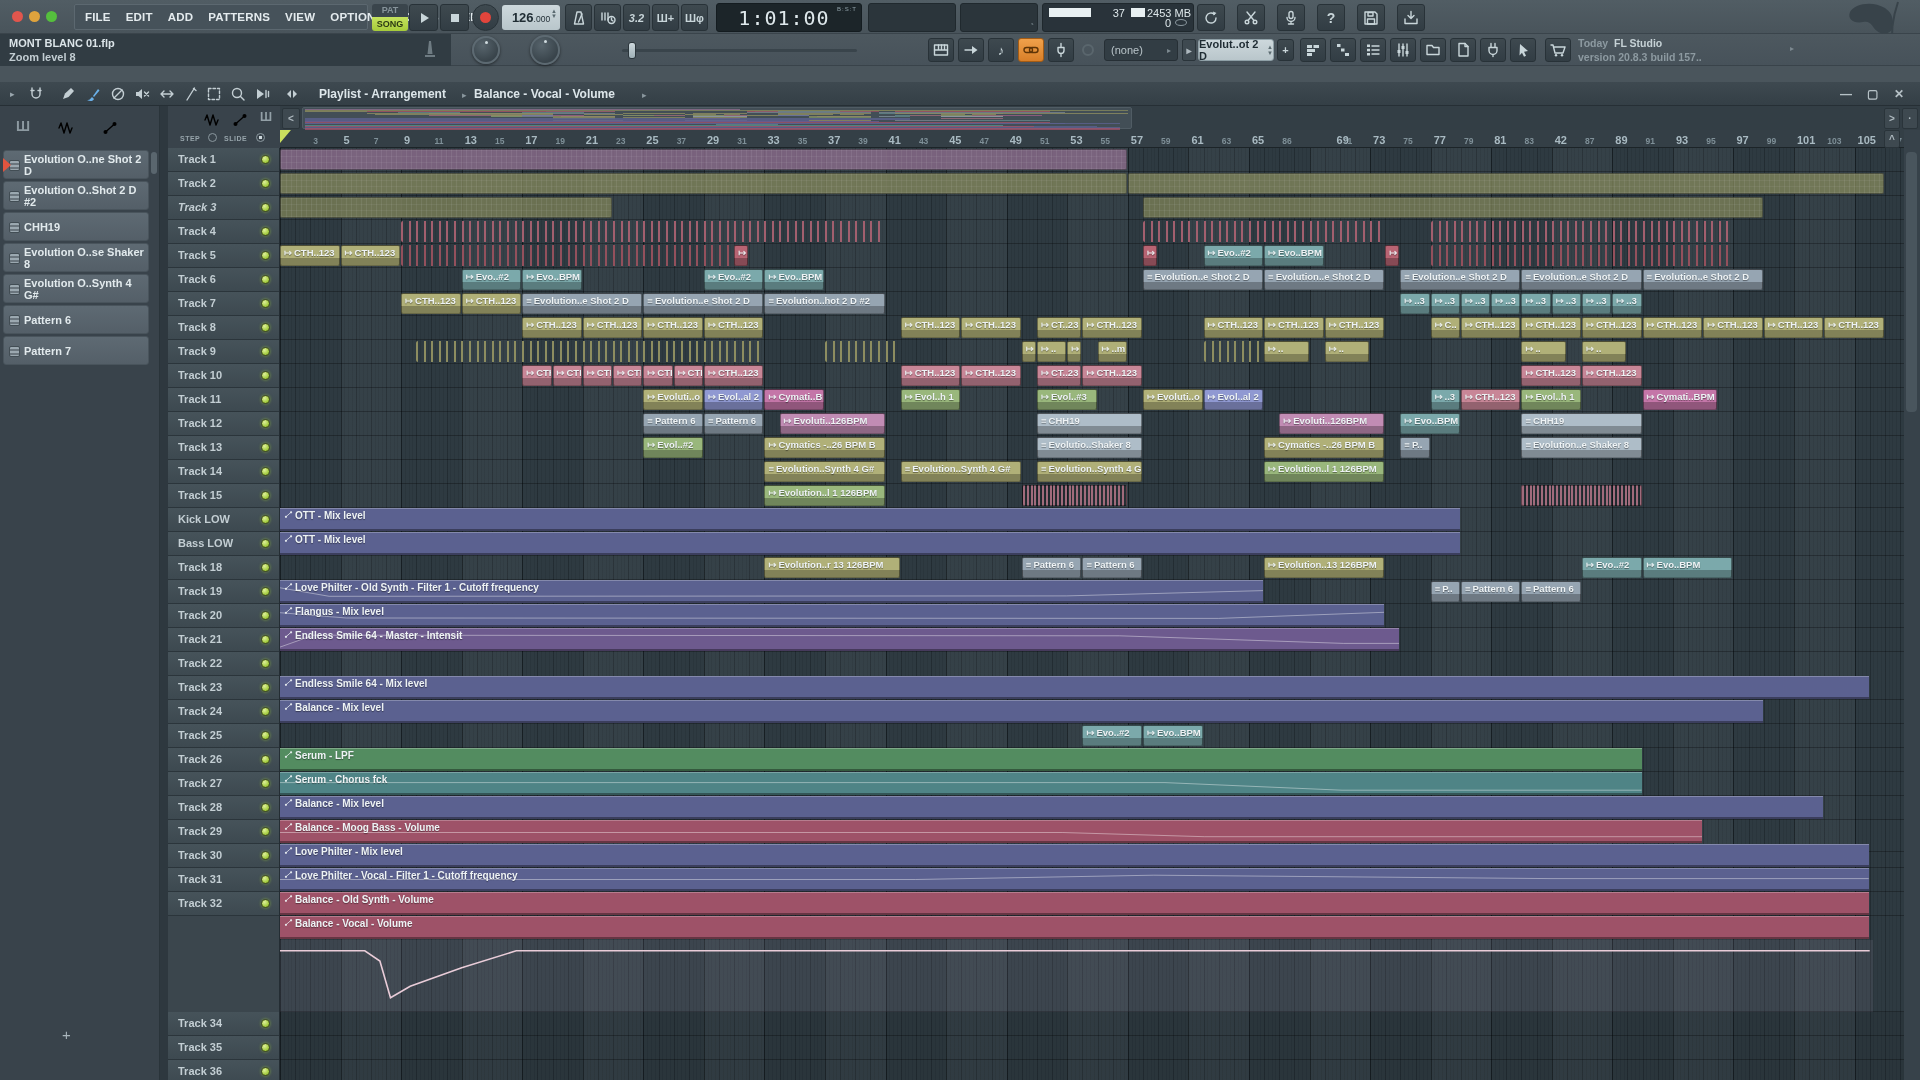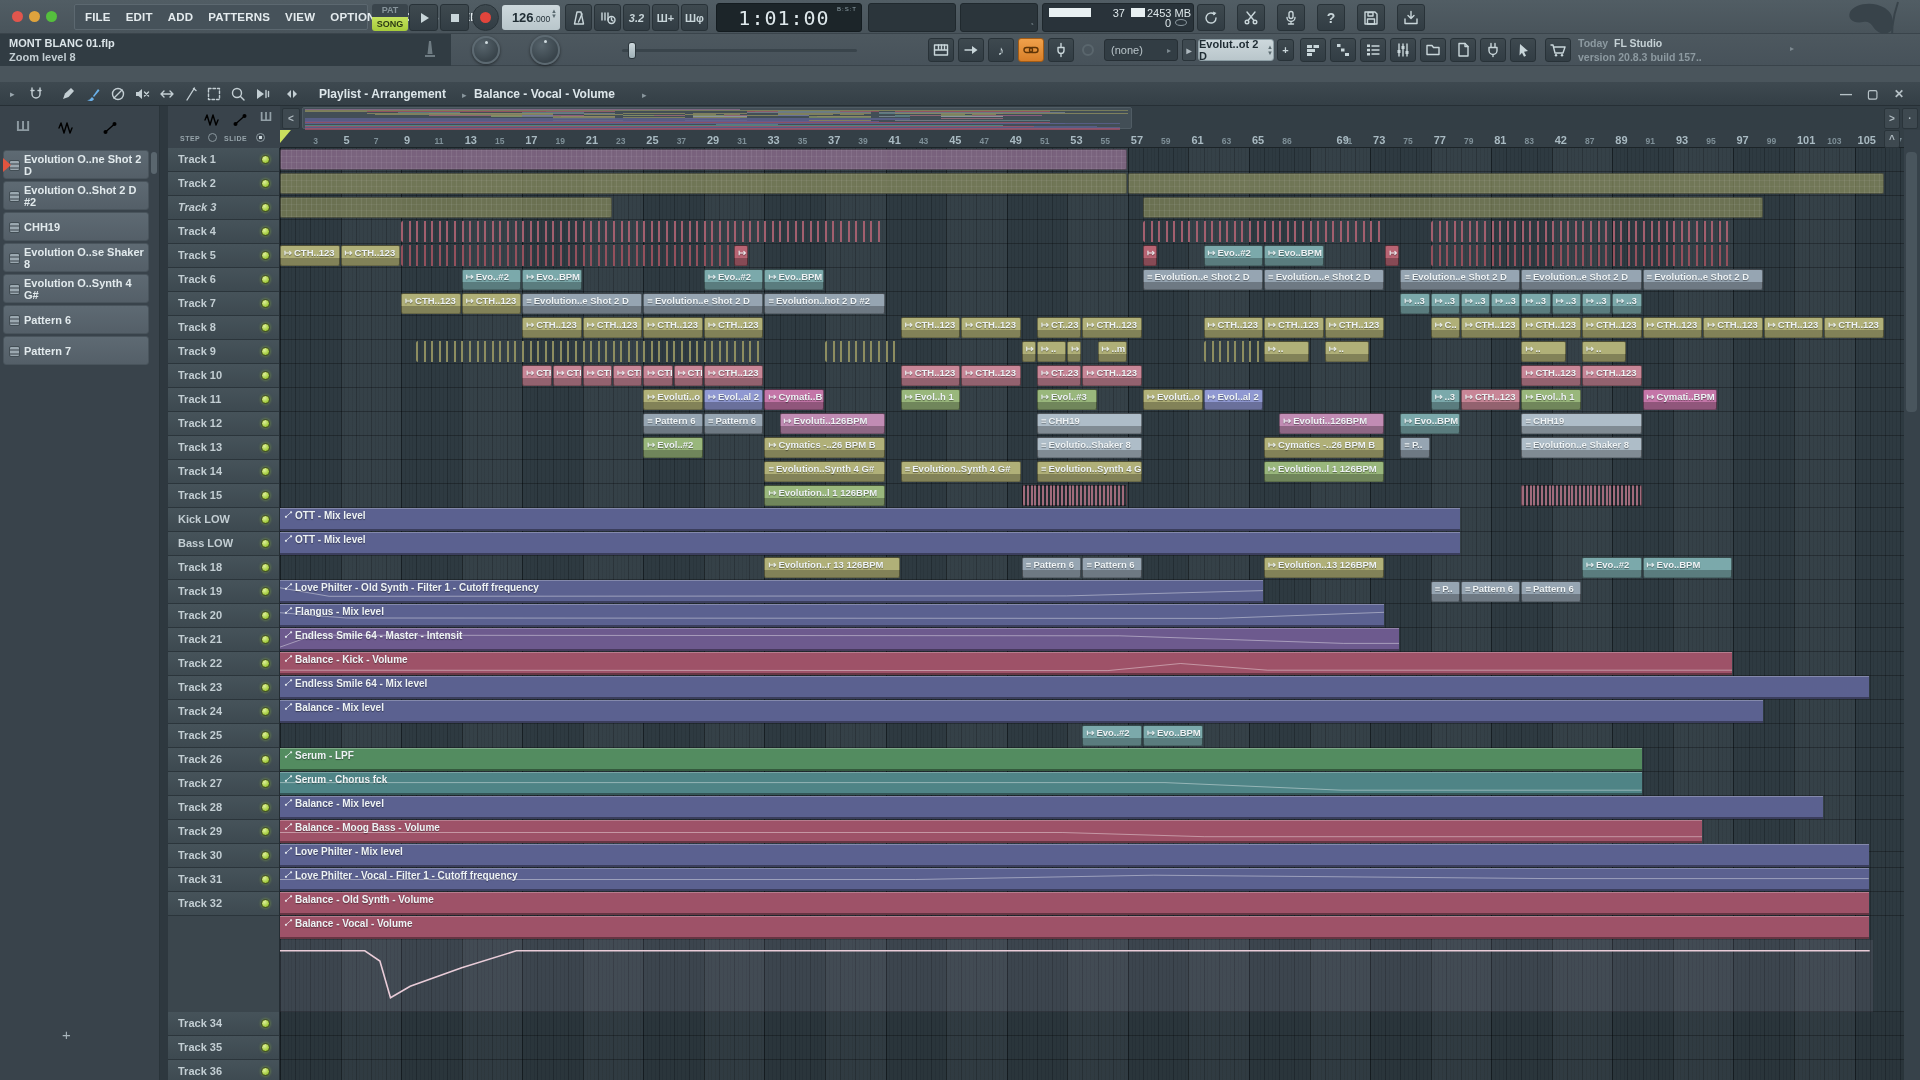--- a/index.html
+++ b/index.html
@@ -988,29 +988,20 @@
       </div>
       <div class="lane" style="top: 480px; height: 24px;">
         <div class="aclip" style="background: rgb(109, 90, 142); left: 0px; width: 1119.36px;"><span class="cicon"><svg width="9" height="9" viewBox="0 0 16 16">
               <path d="M3.5 12 L12.5 4" stroke="currentColor" fill="none" stroke-width="1.4" stroke-linecap="round" stroke-linejoin="round"></path>
               <circle cx="3.5" cy="12" r="2" fill="currentColor"></circle>
               <circle cx="12.5" cy="4" r="2" fill="currentColor"></circle>
             </svg></span>Endless Smile 64 - Master - Intensit<svg style="position:absolute;left:0;top:0;" width="1119.3600000000001" height="23">
             <polyline points="0.0,18.1 33.6,6.2 839.5,6.8 1063.4,14.4 1119.4,14.4" fill="none" stroke="rgba(255,255,255,.4)" stroke-width="1"></polyline>
           </svg></div>
       </div>
-      <div class="lane" style="top: 504px; height: 24px;">
-        <div class="aclip" style="background: rgb(158, 82, 104); left: 0px; width: 1452.44px;"><span class="cicon"><svg width="9" height="9" viewBox="0 0 16 16">
-              <path d="M3.5 12 L12.5 4" stroke="currentColor" fill="none" stroke-width="1.4" stroke-linecap="round" stroke-linejoin="round"></path>
-              <circle cx="3.5" cy="12" r="2" fill="currentColor"></circle>
-              <circle cx="12.5" cy="4" r="2" fill="currentColor"></circle>
-            </svg></span>Balance - Kick - Volume<svg style="position:absolute;left:0;top:0;" width="1452.44" height="23">
-            <polyline points="0.0,17.2 827.9,17.6 900.5,10.5 987.7,17.2 1452.4,17.2" fill="none" stroke="rgba(255,255,255,.4)" stroke-width="1"></polyline>
-          </svg></div>
-      </div>
       <div class="lane" style="top: 528px; height: 24px;">
         <div class="aclip" style="background: rgb(91, 97, 144); left: 0px; width: 1588.7px;"><span class="cicon"><svg width="9" height="9" viewBox="0 0 16 16">
               <path d="M3.5 12 L12.5 4" stroke="currentColor" fill="none" stroke-width="1.4" stroke-linecap="round" stroke-linejoin="round"></path>
               <circle cx="3.5" cy="12" r="2" fill="currentColor"></circle>
               <circle cx="12.5" cy="4" r="2" fill="currentColor"></circle>
             </svg></span>Endless Smile 64 - Mix level</div>
       </div>
       <div class="lane" style="top: 552px; height: 24px;">
         <div class="aclip" style="background: rgb(91, 97, 144); left: 0px; width: 1482.72px;"><span class="cicon"><svg width="9" height="9" viewBox="0 0 16 16">
               <path d="M3.5 12 L12.5 4" stroke="currentColor" fill="none" stroke-width="1.4" stroke-linecap="round" stroke-linejoin="round"></path>

